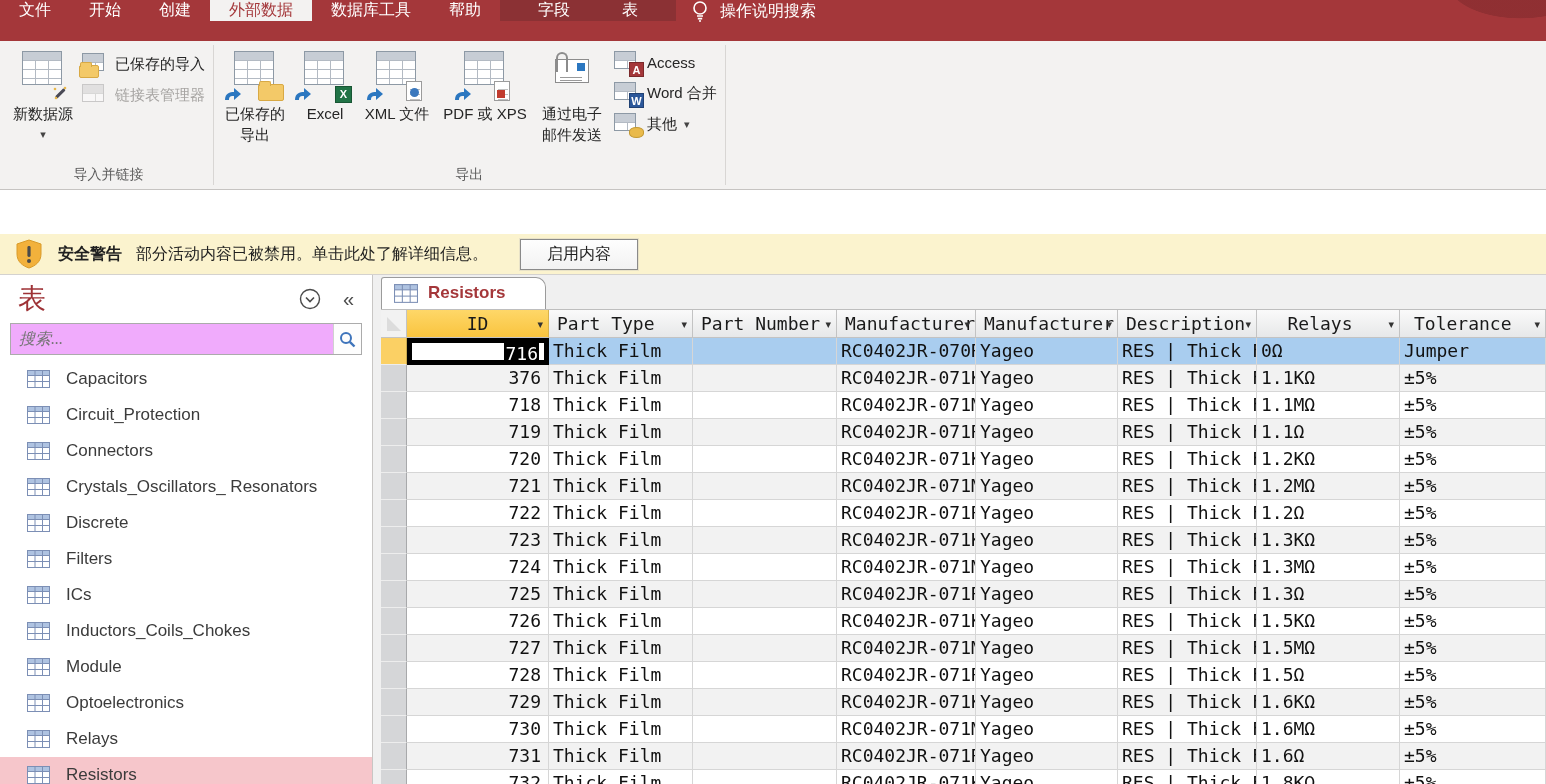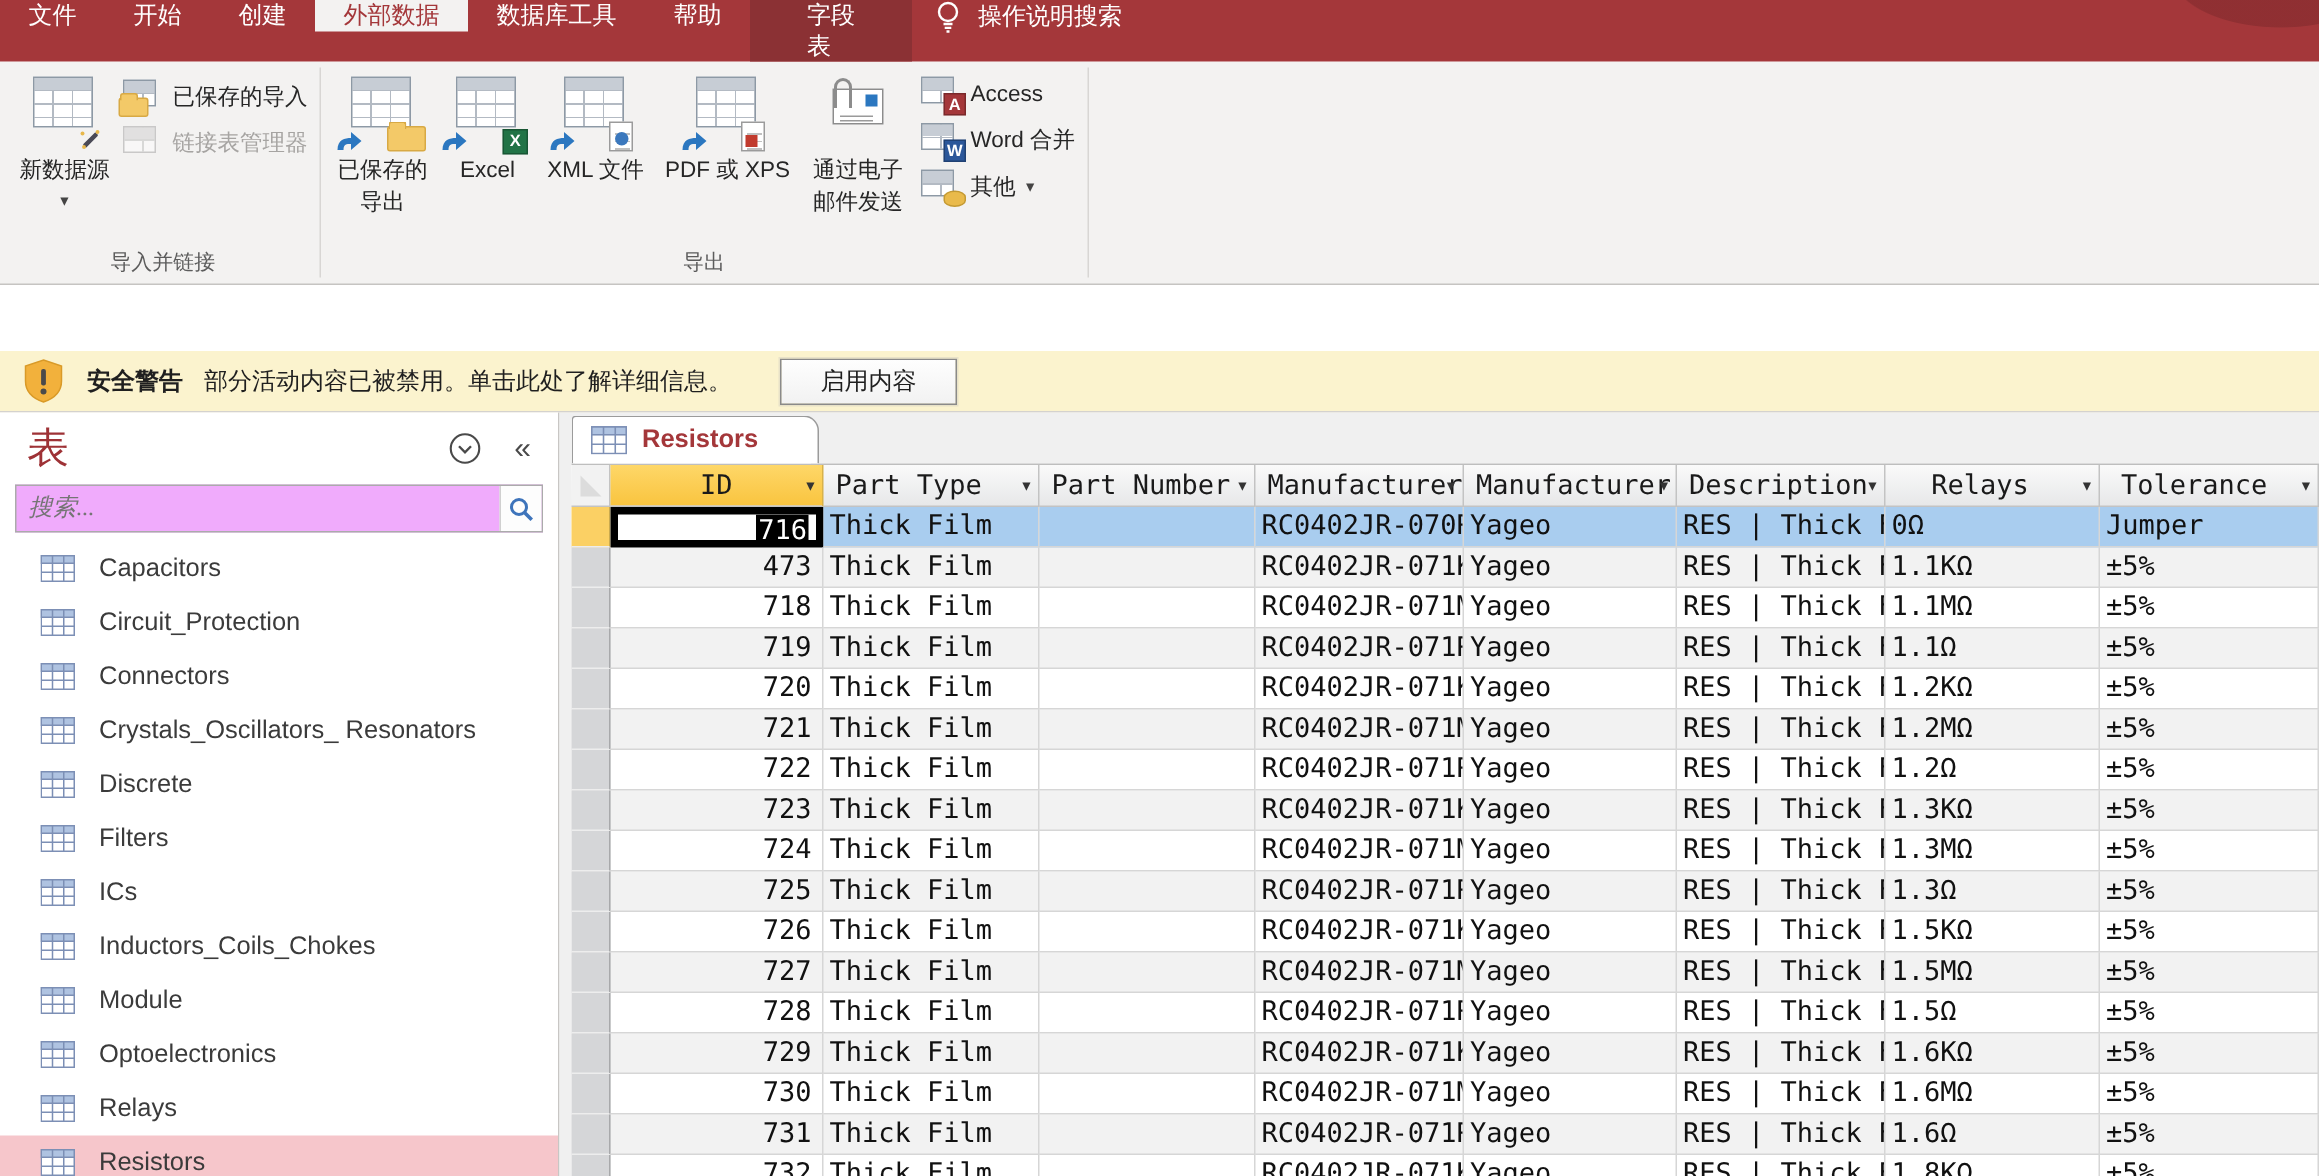--- a/index.html
+++ b/index.html
@@ -6,21 +6,21 @@
   html,body { background:#fff; }
   #app { position:relative; width:1546px; height:784px; overflow:hidden;
          font-family:"Liberation Sans",sans-serif; background:#fff; }
 
   
   .menubar { position:relative; height:41px; background:#A4373A; display:flex; align-items:flex-start; overflow:hidden; }
   .deco { position:absolute; right:0; top:0; width:170px; height:46px; pointer-events:none;
           background:radial-gradient(120px 60px at 85% -18px, #8C2E31 60%, transparent 61%); opacity:.85; }
   .mtab { color:#fff; font-size:16px; padding:0 19px; display:flex; align-items:center; cursor:default; }
   .mtab.active { background:#F3F2F1; color:#A4373A; }
-  .ctxgroup { background:#8B3134; display:flex; align-items:stretch; padding:0 12px;flex-direction:column; }
+  .ctxgroup { background:#8B3134; display:flex; align-items:stretch; padding:0 12px; }
   .ctxgroup .mtab { padding:0 26px; }
   .tellme { display:flex; align-items:center; color:#fff; font-size:16px; gap:10px; padding:0 14px; }
   .bulb { width:20px; height:22px; }
 
   
   .ribbon { height:149px; background:#F3F2F1; border-bottom:1px solid #C6C4C2; display:flex; align-items:stretch; padding-left:6px; }
   .rgroup { display:flex; flex-direction:column; }
   .rgroup-content { flex:1; display:flex; align-items:flex-start; padding-top:8px; }
   .rgroup-label { text-align:center; font-size:14px; color:#5C5C5C; padding:0 6px 5px; }
   .rsep { width:1px; background:#D8D6D4; margin:4px 2px; }
@@ -525,21 +525,21 @@
             <div class="dcell cell-pt">Thick Film</div>
             <div class="dcell cell-pn"></div>
             <div class="dcell cell-mp">RC0402JR-070R</div>
             <div class="dcell cell-mf">Yageo</div>
             <div class="dcell cell-ds">RES | Thick Fil</div>
             <div class="dcell cell-vl">0Ω</div>
             <div class="dcell cell-tl">Jumper</div>
           </div>
           <div class="drow alt">
             <div class="dcell gutter"></div>
-            <div class="dcell cell-id"><span class="cellval">473</span></div>
+            <div class="dcell cell-id"><span class="cellval">376</span></div>
             <div class="dcell cell-pt">Thick Film</div>
             <div class="dcell cell-pn"></div>
             <div class="dcell cell-mp">RC0402JR-071K</div>
             <div class="dcell cell-mf">Yageo</div>
             <div class="dcell cell-ds">RES | Thick Fil</div>
             <div class="dcell cell-vl">1.1KΩ</div>
             <div class="dcell cell-tl">±5%</div>
           </div>
           <div class="drow">
             <div class="dcell gutter"></div>

